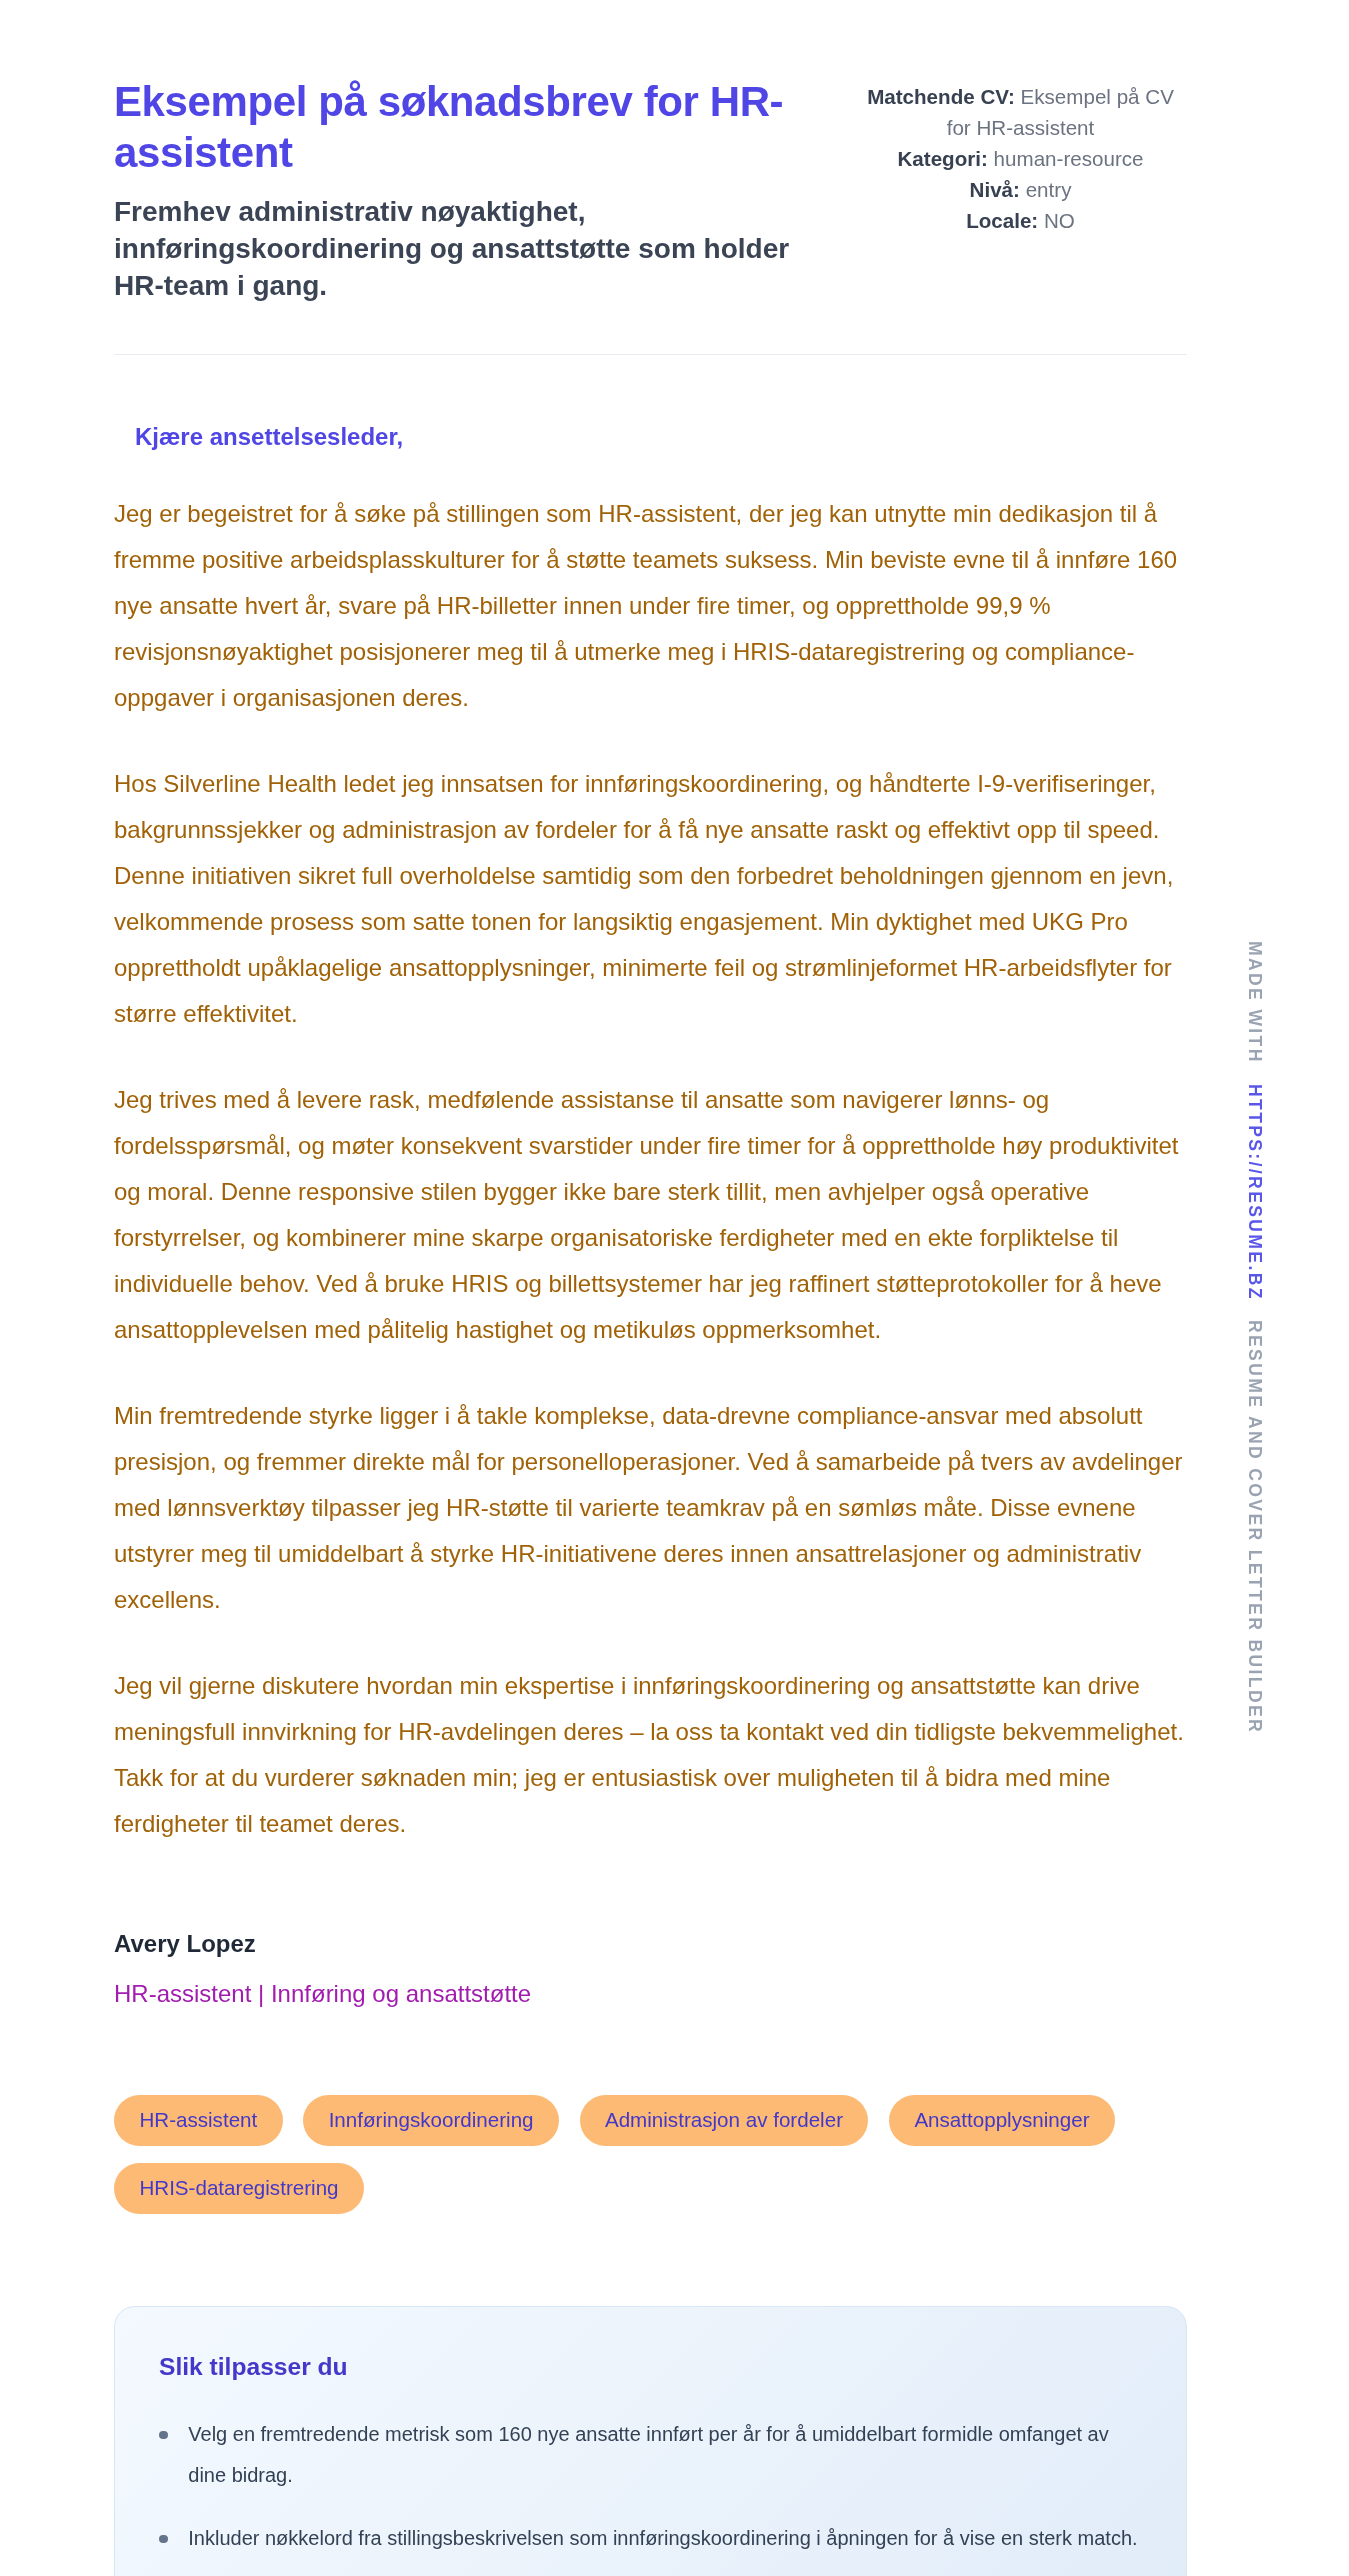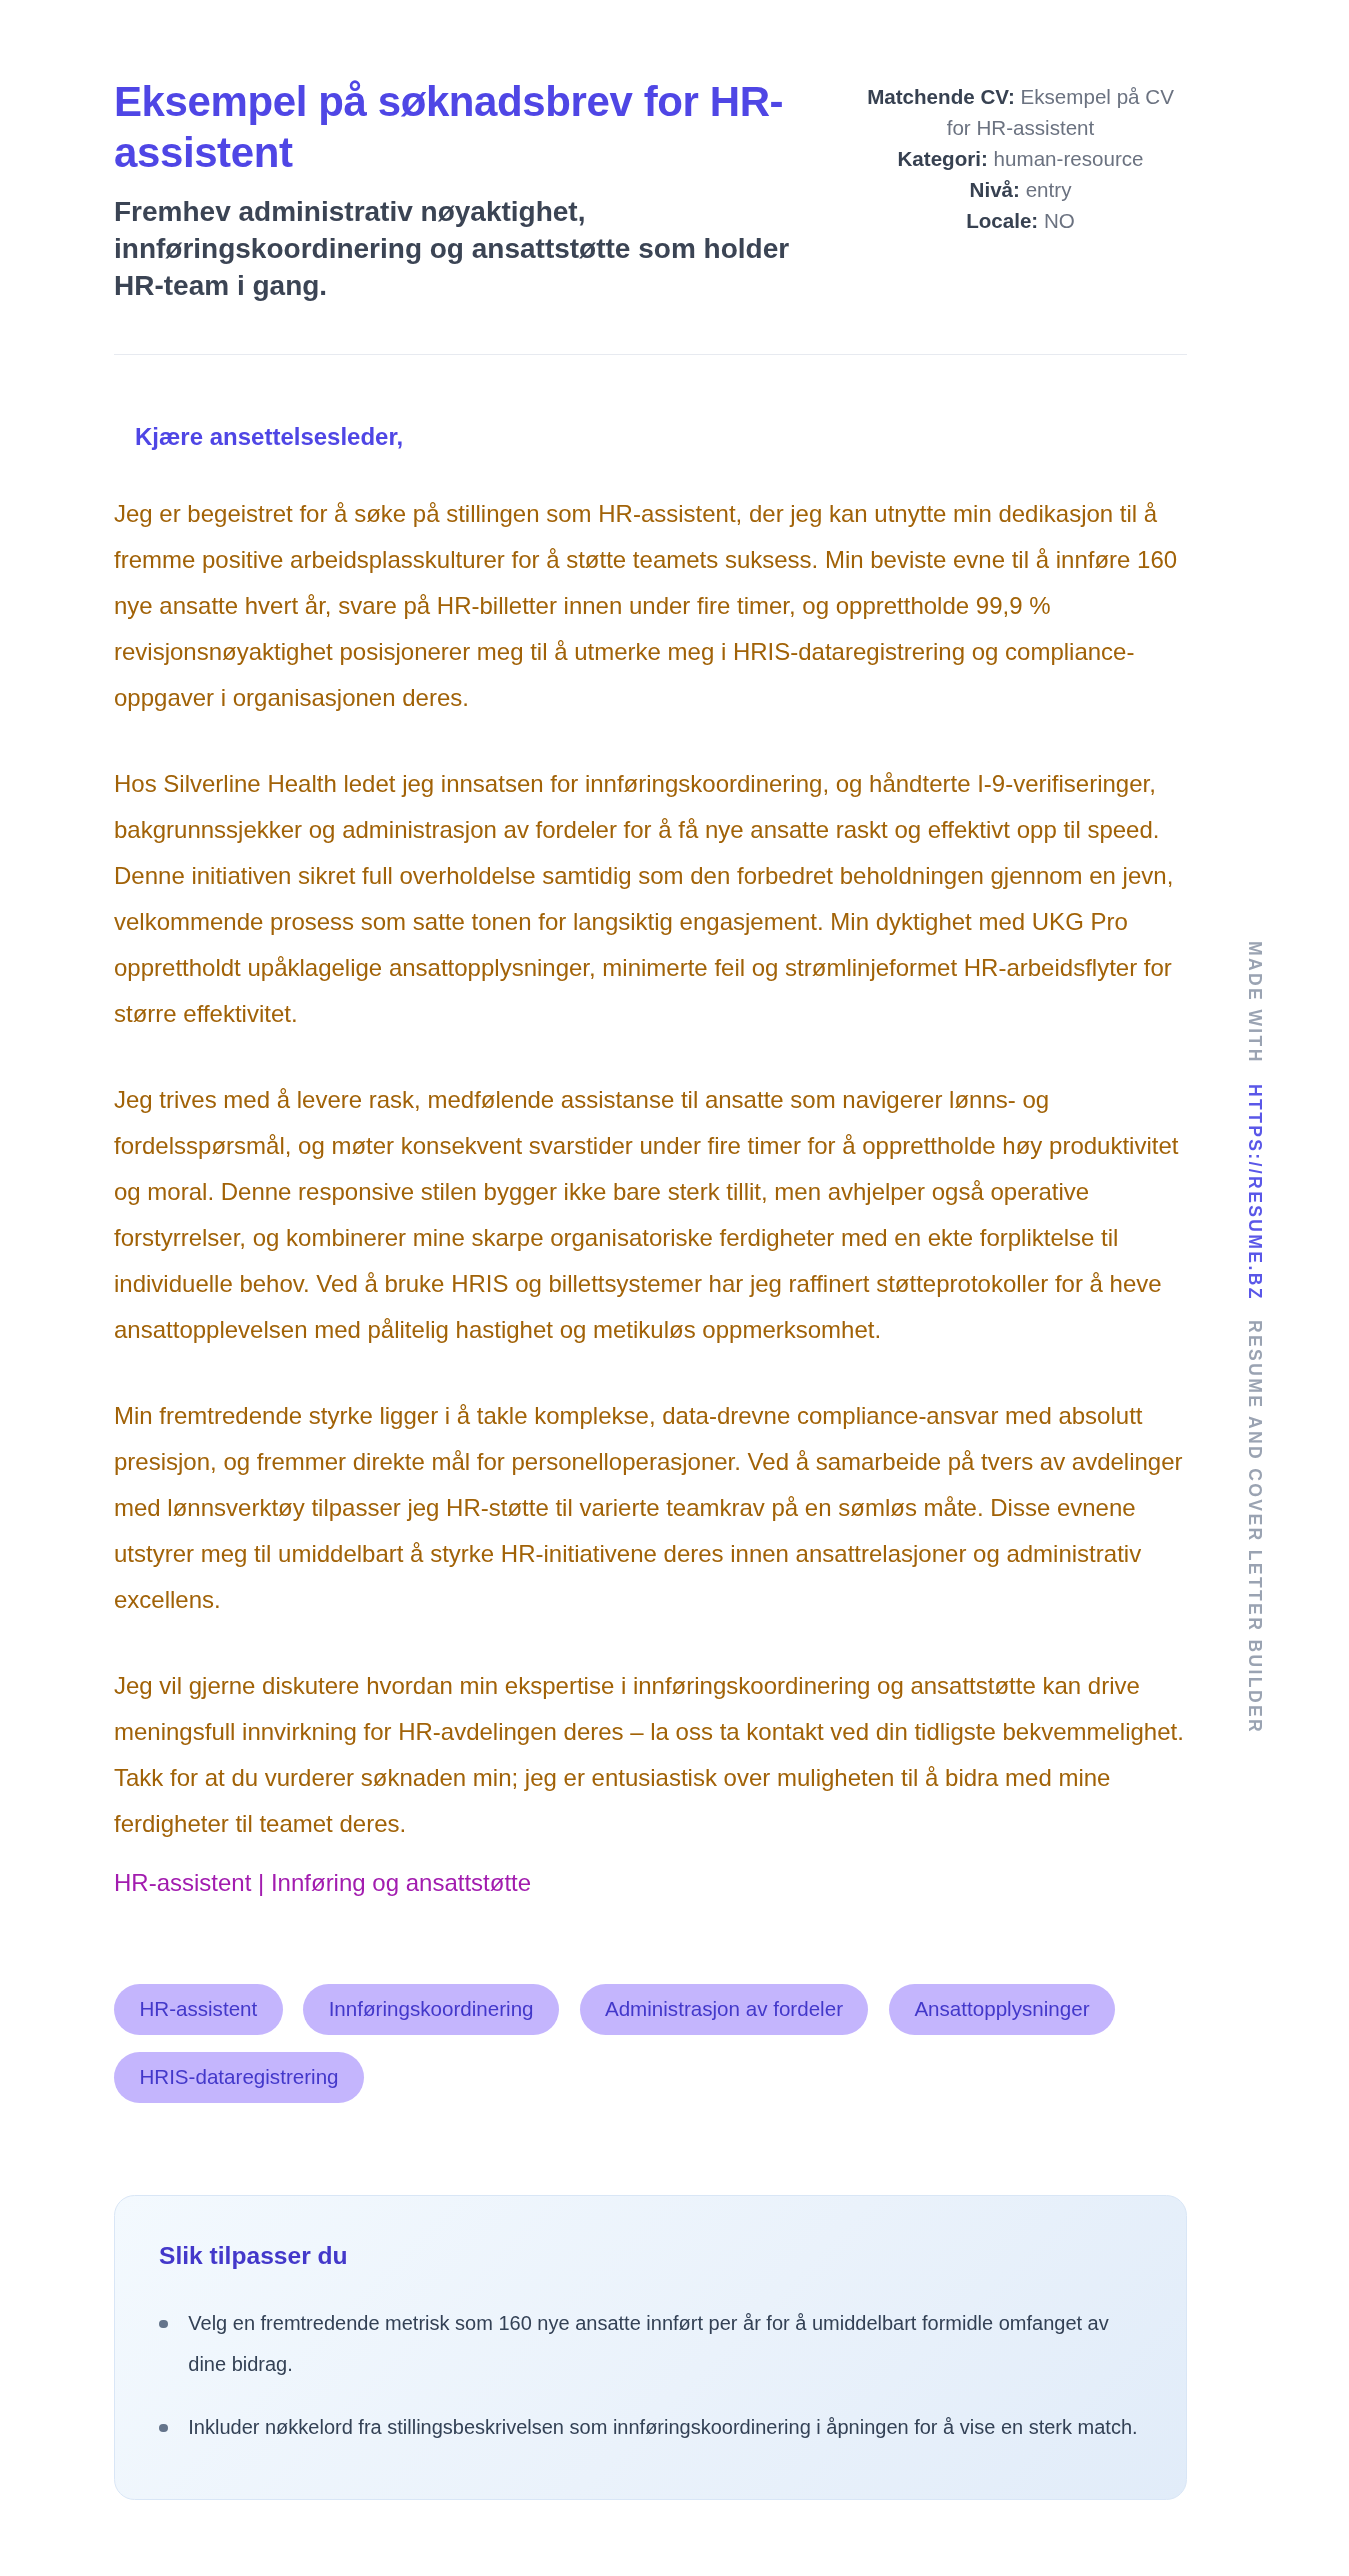--- a/index.html
+++ b/index.html
@@ -81,21 +81,21 @@
 
   
   .tags {
     margin-top: 87px;
     display: flex;
     flex-wrap: wrap;
     gap: 17.5px 20.6px;
   }
   .tag {
     display: inline-block;
-    background: #c4b5fd;
+    background: #fdba74;
     color: #4338ca;
     font-size: 20.6px;
     font-weight: 500;
     line-height: 1;
     padding: 15px 25.4px;
     border-radius: 7935px;
     cursor: pointer;
     white-space: nowrap;
   }
 
@@ -184,20 +184,21 @@
 
   <hr class="divider">
 
   <section class="letter">
     <p class="greeting">Kjære ansettelsesleder,</p>
     <p class="para">Jeg er begeistret for å søke på stillingen som HR-assistent, der jeg kan utnytte min dedikasjon til å fremme positive arbeidsplasskulturer for å støtte teamets suksess. Min beviste evne til å innføre 160 nye ansatte hvert år, svare på HR-billetter innen under fire timer, og opprettholde 99,9 % revisjonsnøyaktighet posisjonerer meg til å utmerke meg i HRIS-dataregistrering og compliance-oppgaver i organisasjonen deres.</p>
     <p class="para">Hos Silverline Health ledet jeg innsatsen for innføringskoordinering, og håndterte I-9-verifiseringer, bakgrunnssjekker og administrasjon av fordeler for å få nye ansatte raskt og effektivt opp til speed. Denne initiativen sikret full overholdelse samtidig som den forbedret beholdningen gjennom en jevn, velkommende prosess som satte tonen for langsiktig engasjement. Min dyktighet med UKG Pro opprettholdt upåklagelige ansattopplysninger, minimerte feil og strømlinjeformet HR-arbeidsflyter for større effektivitet.</p>
     <p class="para">Jeg trives med å levere rask, medfølende assistanse til ansatte som navigerer lønns- og fordelsspørsmål, og møter konsekvent svarstider under fire timer for å opprettholde høy produktivitet og moral. Denne responsive stilen bygger ikke bare sterk tillit, men avhjelper også operative forstyrrelser, og kombinerer mine skarpe organisatoriske ferdigheter med en ekte forpliktelse til individuelle behov. Ved å bruke HRIS og billettsystemer har jeg raffinert støtteprotokoller for å heve ansattopplevelsen med pålitelig hastighet og metikuløs oppmerksomhet.</p>
     <p class="para">Min fremtredende styrke ligger i å takle komplekse, data-drevne compliance-ansvar med absolutt presisjon, og fremmer direkte mål for personelloperasjoner. Ved å samarbeide på tvers av avdelinger med lønnsverktøy tilpasser jeg HR-støtte til varierte teamkrav på en sømløs måte. Disse evnene utstyrer meg til umiddelbart å styrke HR-initiativene deres innen ansattrelasjoner og administrativ excellens.</p>
     <p class="para">Jeg vil gjerne diskutere hvordan min ekspertise i innføringskoordinering og ansattstøtte kan drive meningsfull innvirkning for HR-avdelingen deres – la oss ta kontakt ved din tidligste bekvemmelighet. Takk for at du vurderer søknaden min; jeg er entusiastisk over muligheten til å bidra med mine ferdigheter til teamet deres.</p>
+    <p class="sig-name">Avery Lopez</p>
     <p class="sig-role">HR-assistent | Innføring og ansattstøtte</p>
   </section>
 
   <section class="tags">
     <span class="tag">HR-assistent</span>
     <span class="tag">Innføringskoordinering</span>
     <span class="tag">Administrasjon av fordeler</span>
     <span class="tag">Ansattopplysninger</span>
     <span class="tag">HRIS-dataregistrering</span>
   </section>

